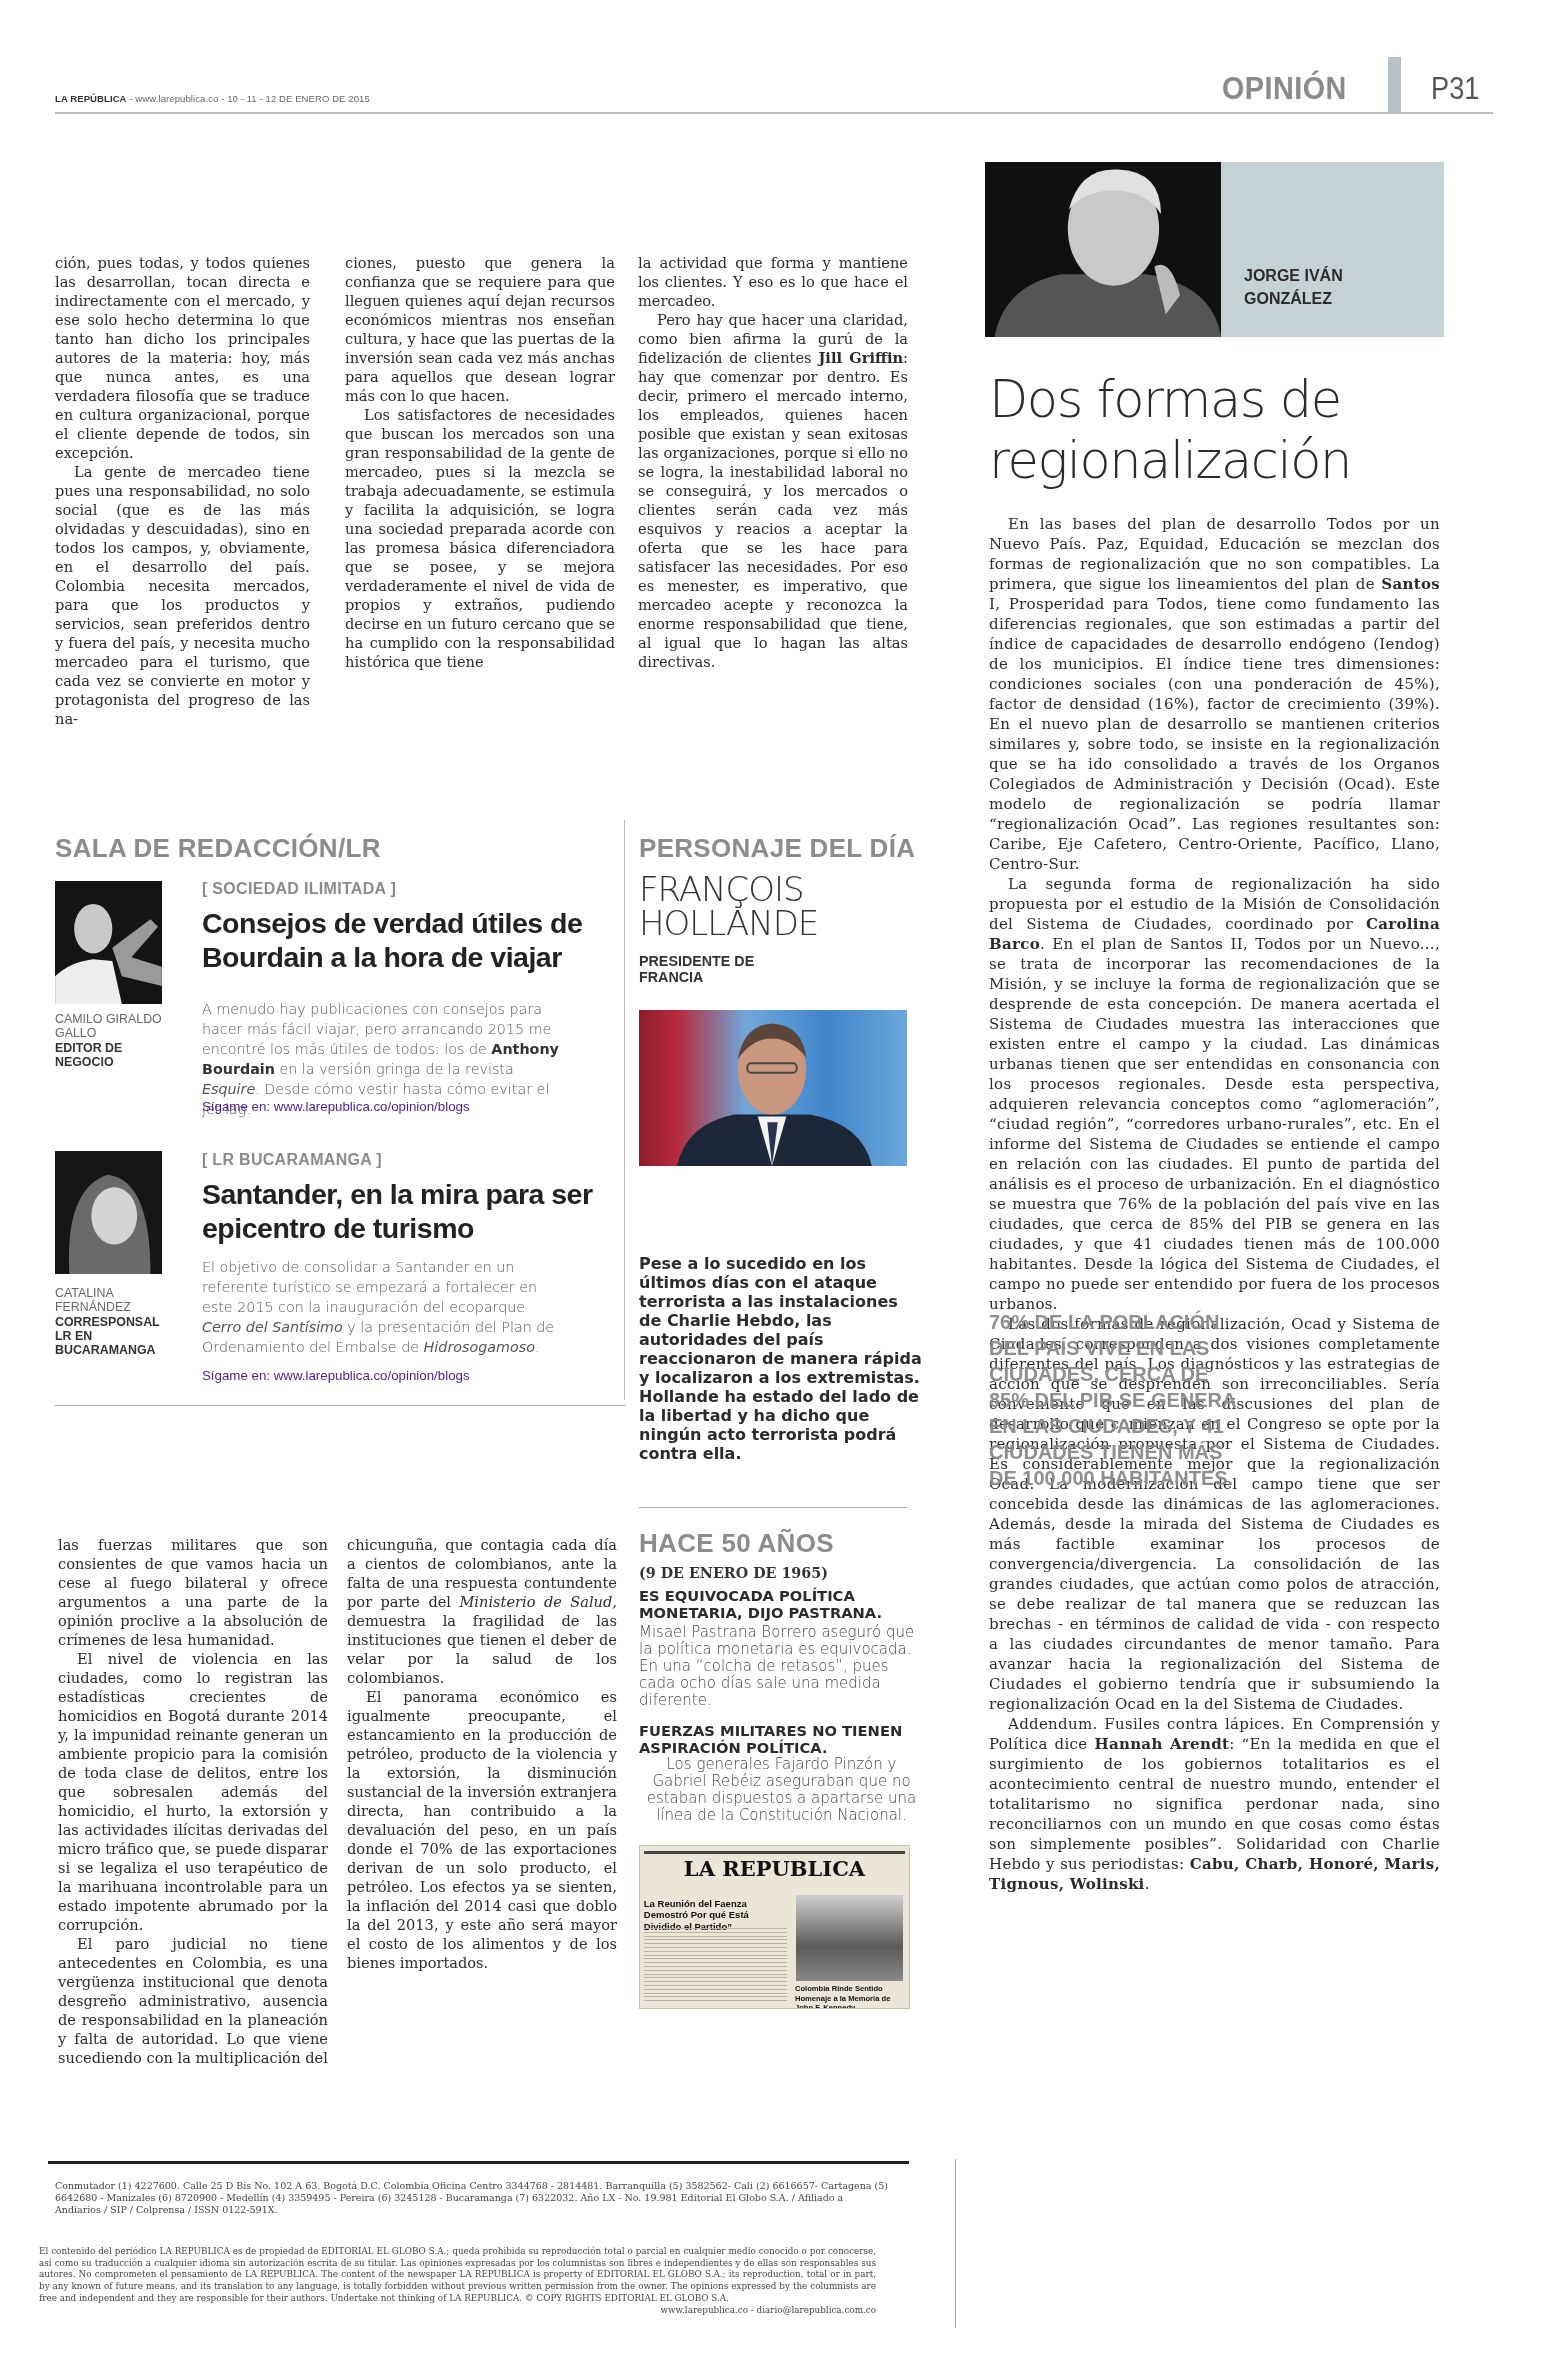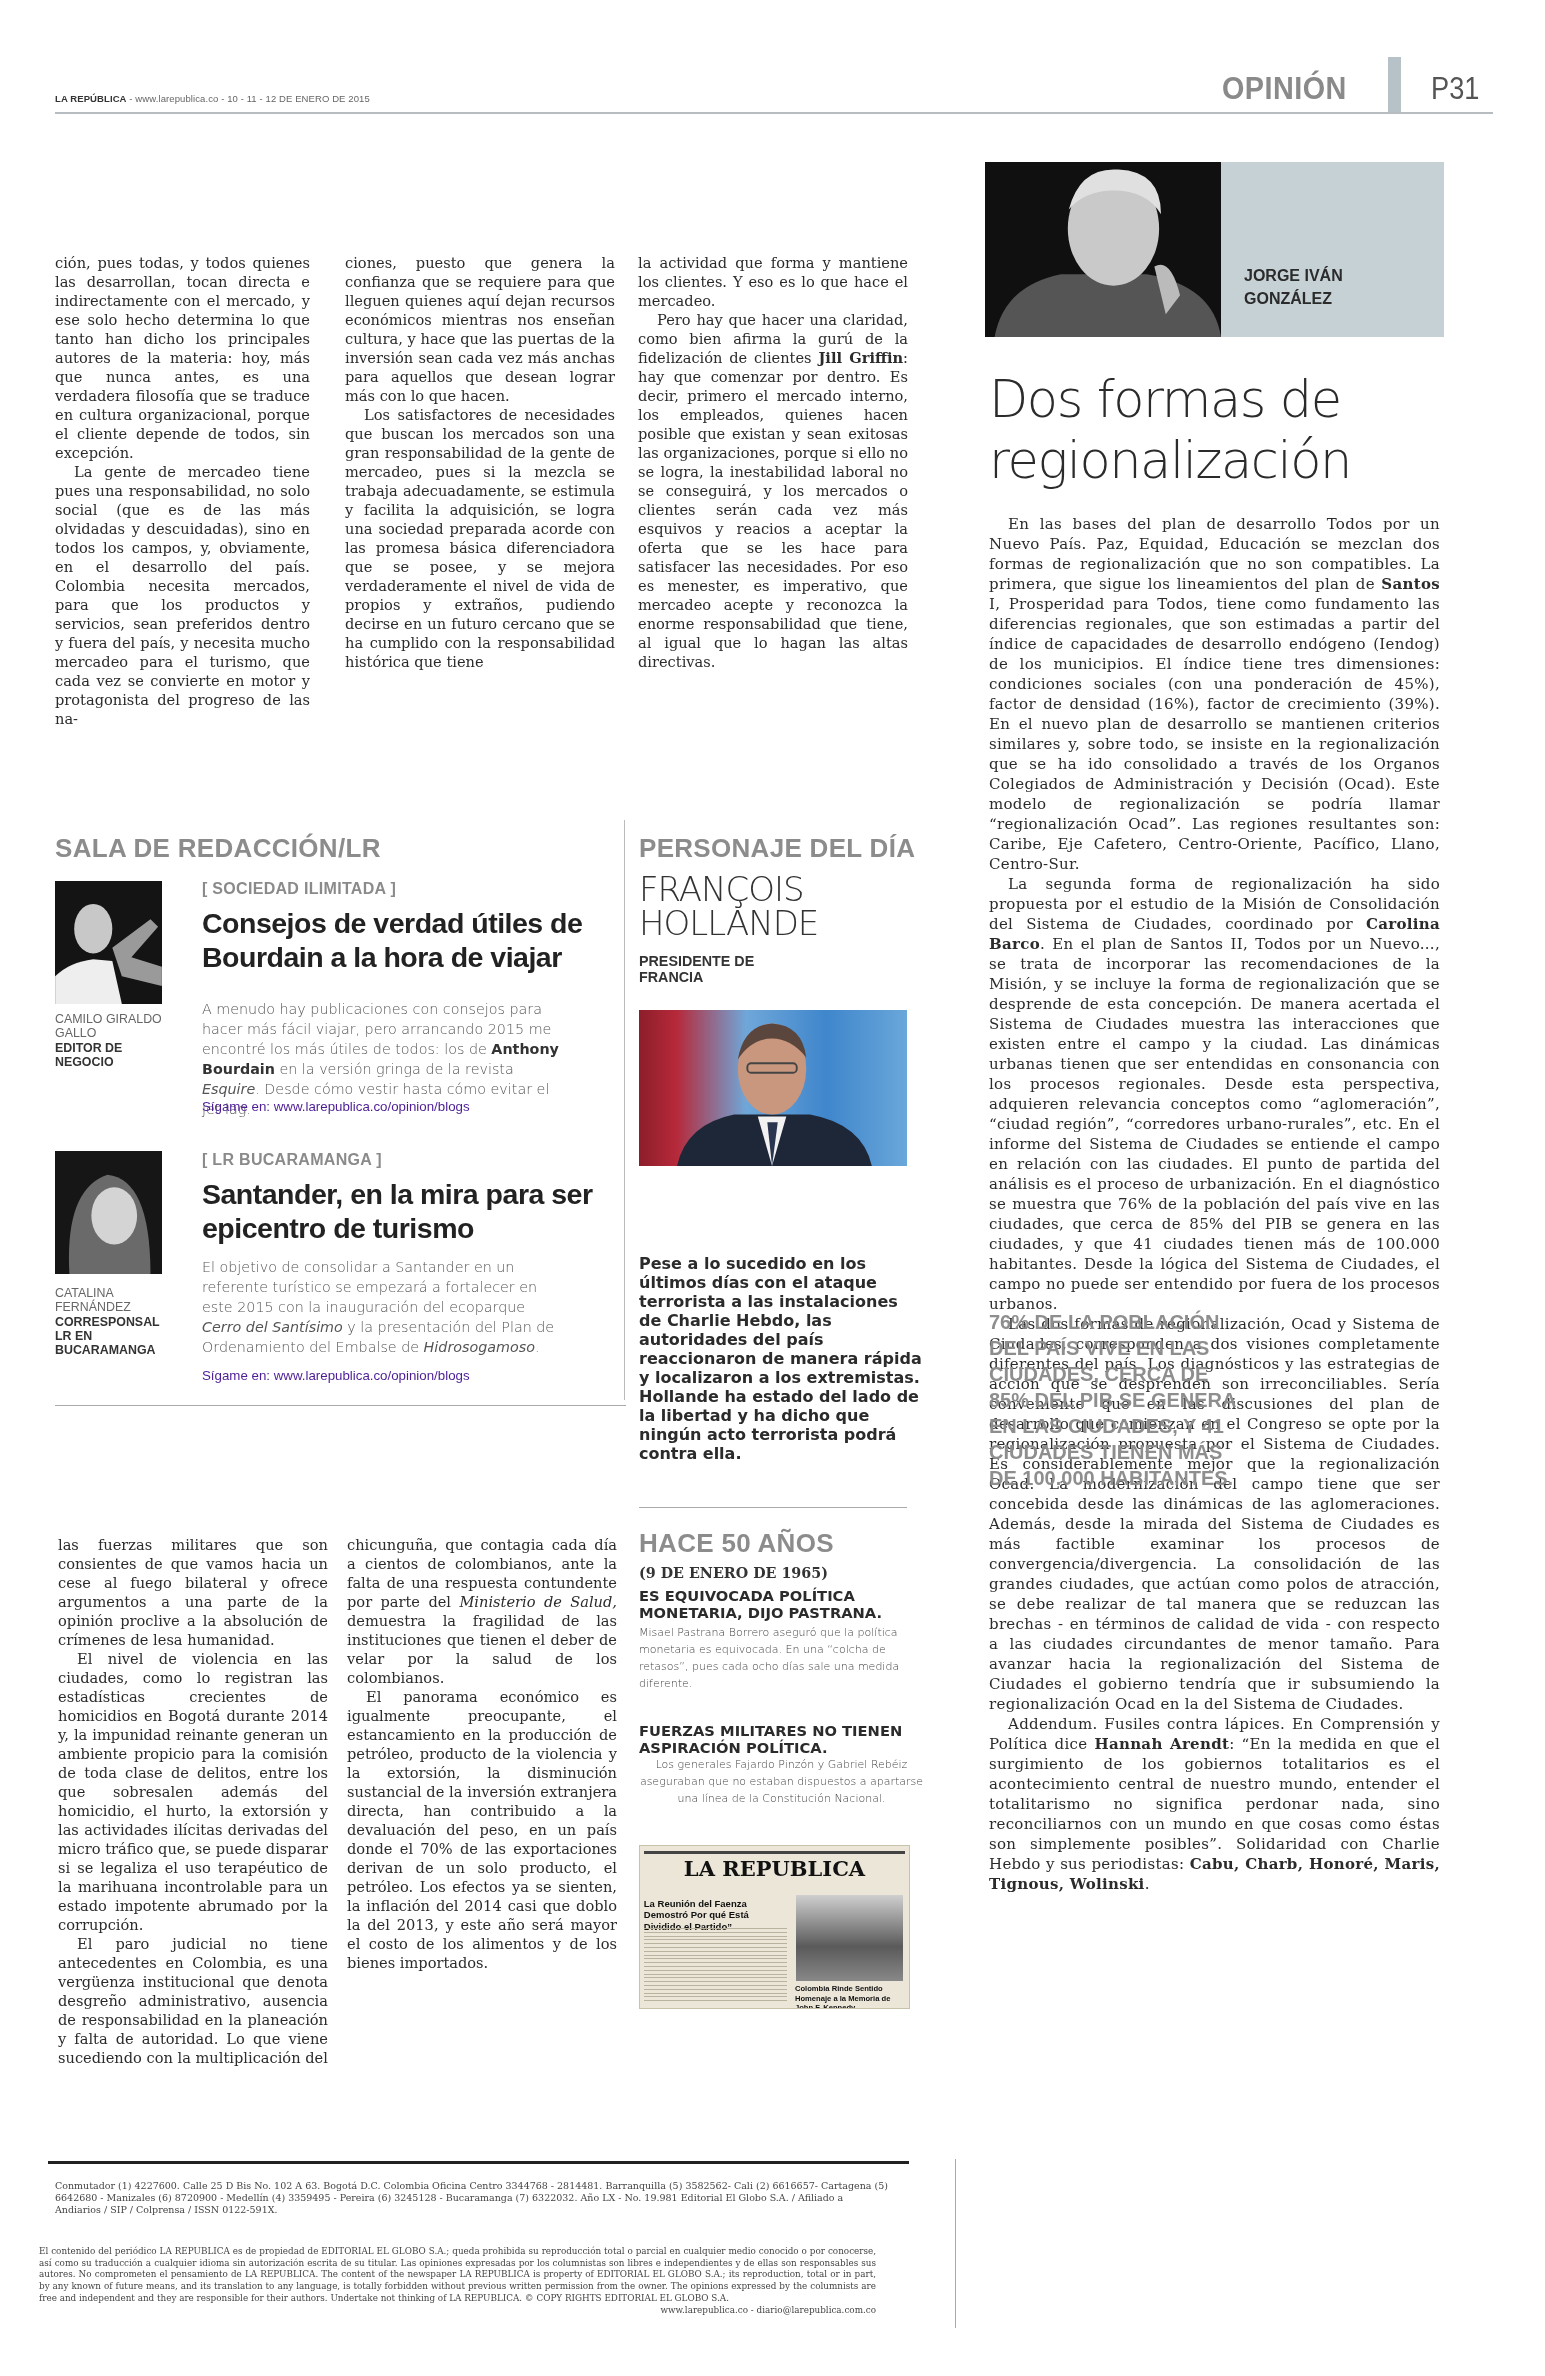--- a/index.html
+++ b/index.html
@@ -66,21 +66,21 @@
   
   #pers-name { left:639px; top:872px; font-family:"DejaVu Sans", sans-serif; font-weight:200; font-size:34px; line-height:34px; color:#333; letter-spacing:-1px; }
   #pers-role { left:639px; top:953px; font-family:"Liberation Sans", sans-serif; font-weight:bold; font-size:14.3px; line-height:16px; color:#333; }
   #pers-photo { left:639px; top:1010px; width:268px; height:156px; overflow:hidden; background:linear-gradient(90deg,#8c1e2a 0,#b6293a 14%,#6fa7d9 40%,#3f86cc 70%,#6aa7da 100%); }
   #pers-text { left:639px; top:1254px; width:285px; font-family:"DejaVu Sans", sans-serif; font-weight:bold; font-size:16px; line-height:19px; color:#2b2b2b; }
   #pers-rule { left:639px; top:1507px; width:268px; height:1px; background:#aaa; }
 
   
   #hace-date { left:639px; top:1565px; font-family:"DejaVu Serif", serif; font-weight:bold; font-size:14.3px; color:#333; }
   .hace-head { font-family:"DejaVu Sans", sans-serif; font-weight:bold; font-size:14.7px; line-height:17px; color:#2b2b2b; width:285px; }
-  .hace-text { font-family:"DejaVu Sans", sans-serif; font-weight:200; font-size:11px; line-height:17px; color:#444; width:285px; }
+  .hace-text { font-family:"DejaVu Sans", sans-serif; font-weight:200; font-size:15px; line-height:17px; color:#444; width:285px; }
   #hace1-head { left:639px; top:1587px; }
   #hace1-text { left:639px; top:1624px; }
   #hace2-head { left:639px; top:1722px; }
   #hace2-text { left:639px; top:1756px;text-align:center; }
 
   #old-paper { left:639px; top:1845px; width:269px; height:162px; background:#ebe6d8; border:1px solid #c9c2aa; overflow:hidden; }
   #old-paper .bar { position:absolute; left:3.8px; right:3.8px; top:4.8px; height:2.9px; background:#444; }
   #old-paper .mast { position:absolute; left:0; right:0; top:9.5px; text-align:center; font-family:"DejaVu Serif", serif; font-weight:bold; font-size:21px; color:#111; }
   #old-paper .h1 { position:absolute; left:3.8px; top:52px; width:143px; font-family:"Liberation Sans", sans-serif; font-weight:bold; font-size:9.5px; line-height:11.4px; color:#111; }
   #old-paper .h2 { position:absolute; left:155px; top:138px; width:109px; font-family:"Liberation Sans", sans-serif; font-weight:bold; font-size:7.6px; line-height:9.5px; color:#111; }

